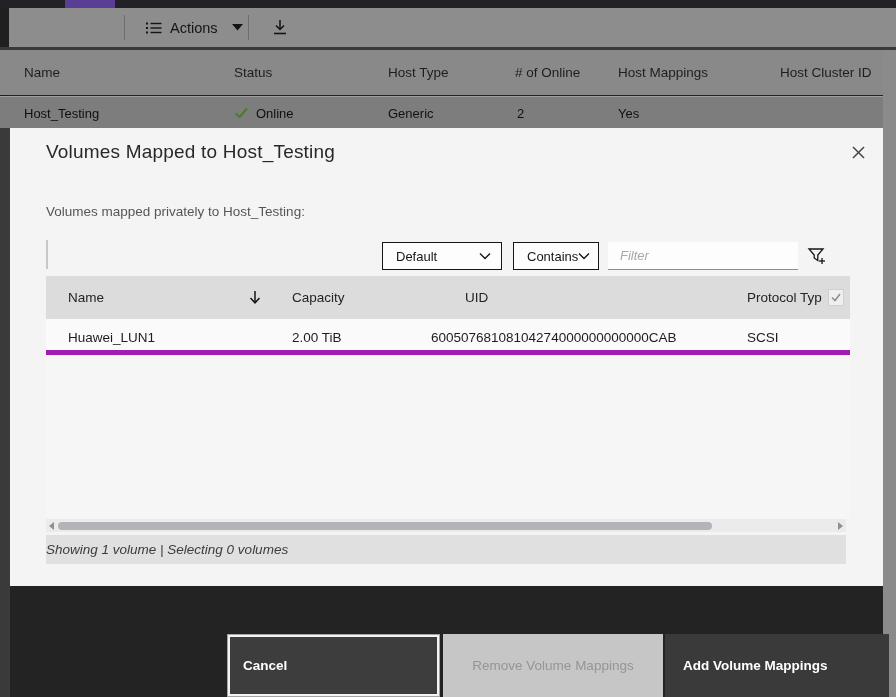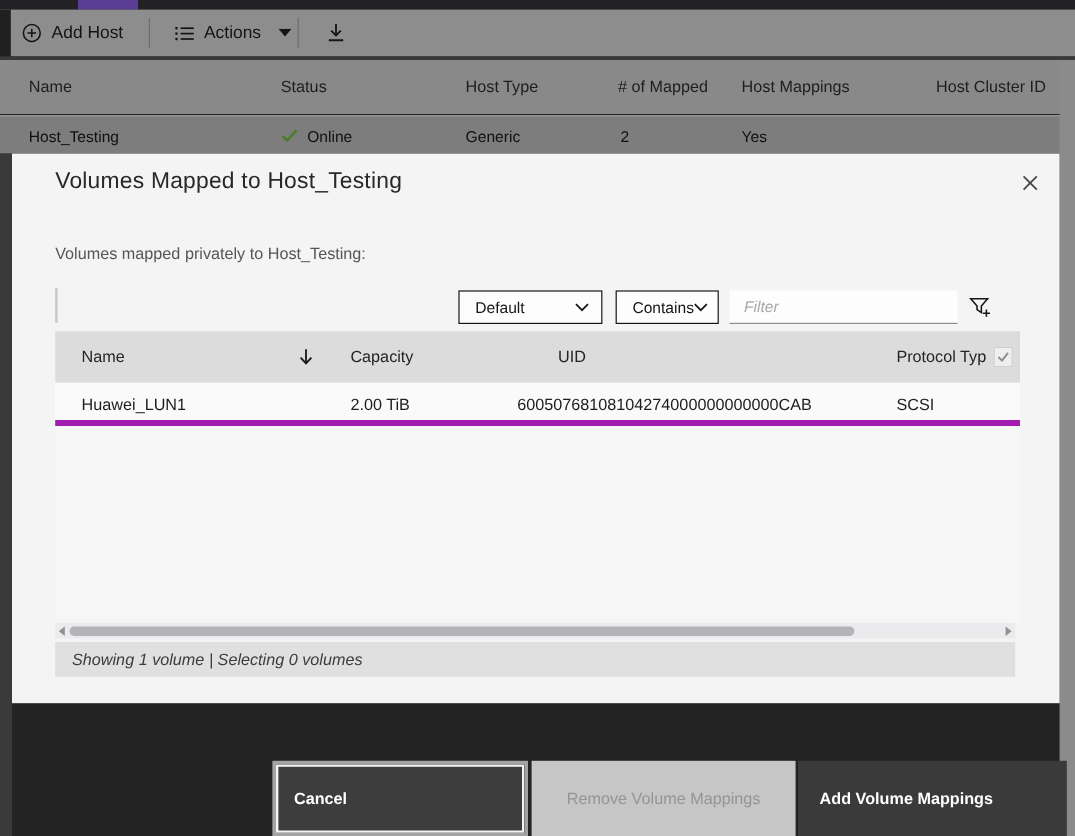--- a/index.html
+++ b/index.html
@@ -45,48 +45,38 @@
   #vtable-row { left:36px; top:191px; width:804px; height:36px; background:#fafafa; border-bottom:5px solid #a21caf; cursor:pointer; }
   #vtable-row .vc { position:absolute; top:0; height:36px; display:flex; align-items:center; font-size:13.5px; color:#1d1d1d; }
   #vtable-body { left:36px; top:228px; width:804px; height:163px; background:#f6f6f6; }
 
   #hscroll { left:36px; top:391px; width:800px; height:13px; background:#ebebed; display:flex; align-items:center; }
   .scroll-arrow { width:0; height:0; border-style:solid; cursor:pointer; }
   #hscroll-left { position:absolute; left:3px; border-width:4px 5px 4px 0; border-color:transparent #909090 transparent transparent; }
   #hscroll-right { position:absolute; right:3px; border-width:4px 0 4px 5px; border-color:transparent transparent transparent #909090; }
   #hscroll-thumb { position:absolute; left:12px; width:654px; height:8px; border-radius:4px; background:#b4b4b8; cursor:grab; }
 
-  #status-bar { left:36px; top:407px; width:800px; height:29px; background:#e0e0e0; display:flex; align-items:center; padding-left:14px; }
+  #status-bar { left:36px; top:407px; width:800px; height:29px; background:#e0e0e0; display:flex; align-items:center; }
   #status-text { font-size:13.5px; font-style:italic; color:#3c3c3c; }
 
   .footer-btn { top:506px; height:63px; display:flex; align-items:center; font-size:13.5px; cursor:pointer; }
-  #btn-cancel { left:217px; width:213px; background:#3d3d3d; border:3px solid #a3a3a3; box-shadow:inset 0 0 0 2px #f4f4f4; color:#ffffff; font-weight:bold; padding-left:15px; }
+  #btn-cancel { left:217px; width:213px; background:#3d3d3d; border:1px solid #a3a3a3; box-shadow:inset 0 0 0 2px #f4f4f4; color:#ffffff; font-weight:bold; padding-left:15px; }
   #btn-remove { left:433px; width:220px; background:#c6c6c6; color:#959595; justify-content:center; cursor:default; }
   #btn-add { left:655px; width:224px; background:#3a3a3a; color:#ffffff; font-weight:bold; padding-left:18px; }
 
   svg { display:block; }
 </style>
 </head>
 <body>
 
 <div class="abs" id="bg-topbar">
   <div class="abs tab-accent"></div>
 </div>
 
 <div class="abs" id="bg-toolbar">
-  <div class="tb-item" style="left:18px;">
-    <span>
-      <svg width="17" height="17" viewBox="0 0 16 16">
-          <circle cx="8" cy="8" r="6.6" fill="none" stroke="#141414" stroke-width="1.2"></circle>
-          <line x1="8" y1="4.6" x2="8" y2="11.4" stroke="#141414" stroke-width="1.2"></line>
-          <line x1="4.6" y1="8" x2="11.4" y2="8" stroke="#141414" stroke-width="1.2"></line>
-        </svg>
-    </span>
-    <span>Add Host</span>
-  </div>
   <div class="tb-sep" style="left:124px;"></div>
   <div class="tb-item" style="left:146px;">
     <span>
       <svg width="16" height="14" viewBox="0 0 16 14">
           <rect x="0" y="1.5" width="2" height="2" fill="#141414"></rect>
           <rect x="0" y="6" width="2" height="2" fill="#141414"></rect>
           <rect x="0" y="10.5" width="2" height="2" fill="#141414"></rect>
           <rect x="4.5" y="1.8" width="11" height="1.4" fill="#141414"></rect>
           <rect x="4.5" y="6.3" width="11" height="1.4" fill="#141414"></rect>
           <rect x="4.5" y="10.8" width="11" height="1.4" fill="#141414"></rect>
@@ -110,21 +100,21 @@
     </span>
   </div>
 </div>
 <div class="abs" id="bg-left-strip-top"></div>
 <div class="abs" id="bg-divider"></div>
 
 <div class="abs" id="bg-thead">
   <div class="hcell" style="left:24px;">Name</div>
   <div class="hcell" style="left:234px;">Status</div>
   <div class="hcell" style="left:388px;">Host Type</div>
-  <div class="hcell" style="left:515px;"># of Mapped</div>
+  <div class="hcell" style="left:515px;"># of Online</div>
   <div class="hcell" style="left:618px;">Host Mappings</div>
   <div class="hcell" style="left:780px;">Host Cluster ID</div>
 </div>
 
 <div class="abs" id="bg-row">
   <div class="rcell" style="left:24px;">Host_Testing</div>
   <div class="rcell" style="left:234px;">
     <span>
       <svg width="15" height="12" viewBox="0 0 15 12">
           <polyline points="1.5,6.5 5.5,10 13,1.5" fill="none" stroke="#4c7c2b" stroke-width="2.2"></polyline>

